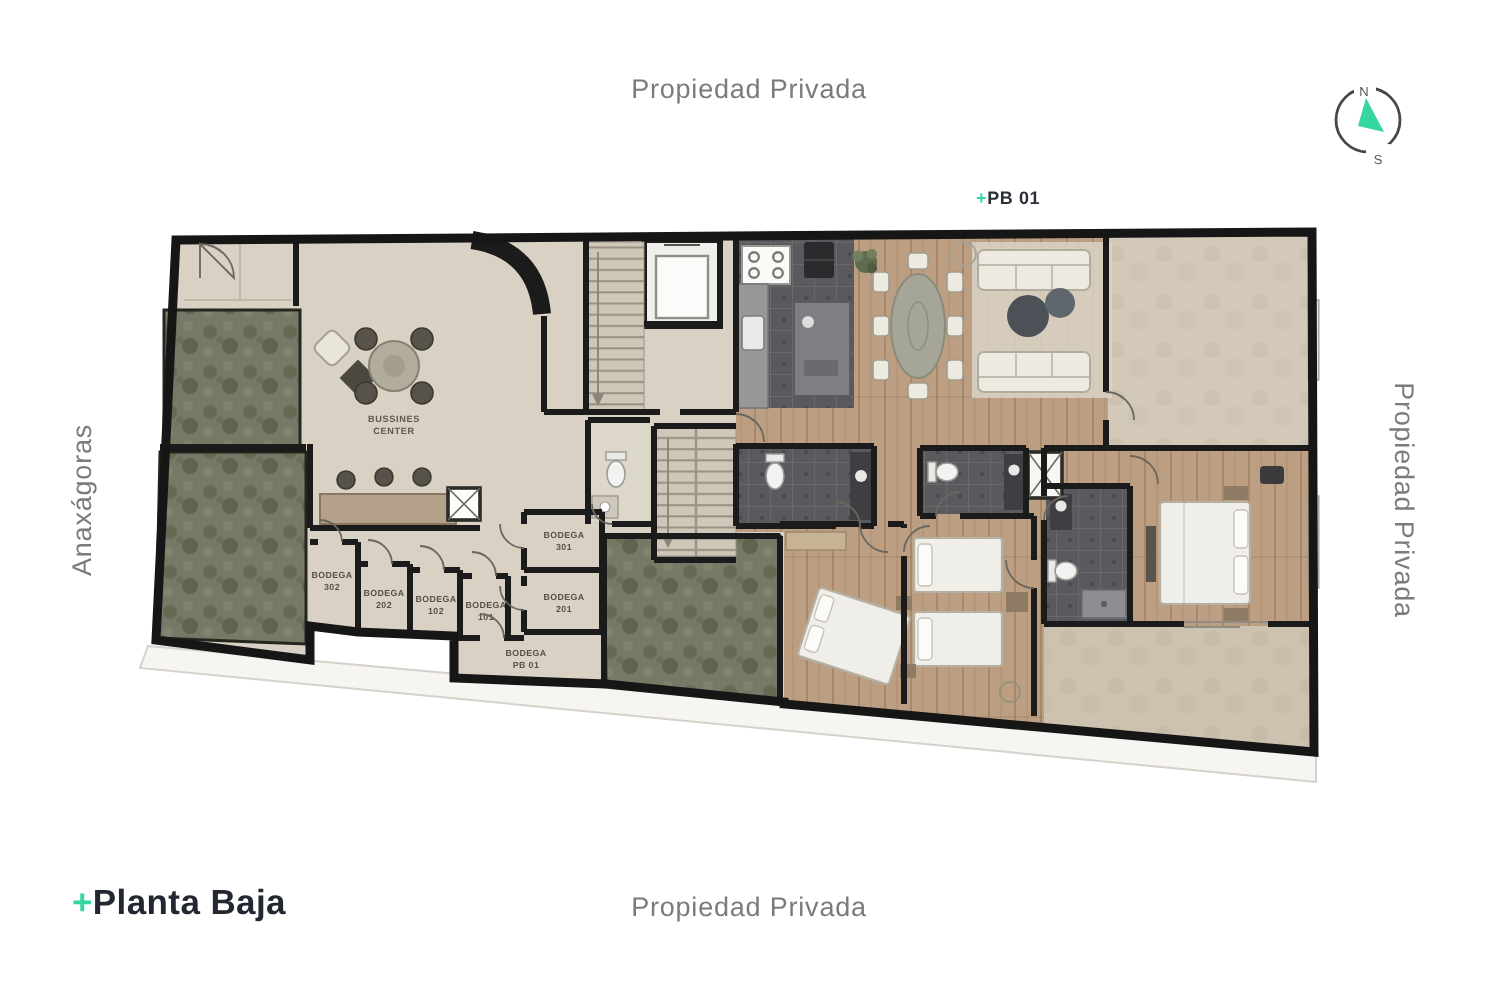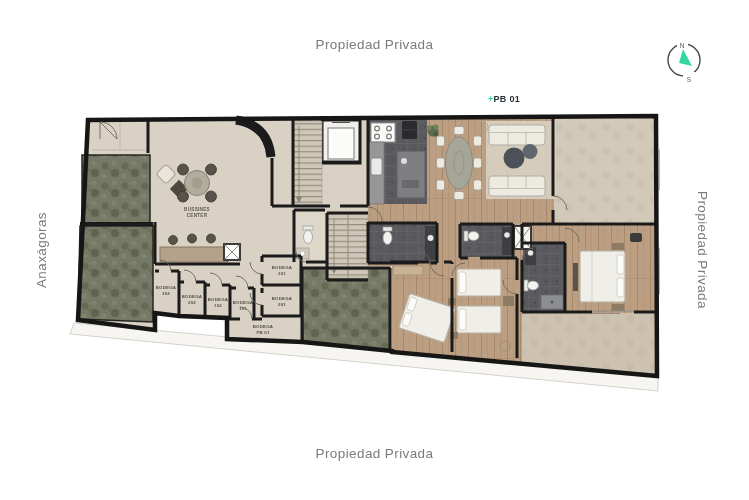--- a/index.html
+++ b/index.html
@@ -336,14 +336,15 @@
     <polygon points="21,13 30,30 17,27" fill="#36d6a3"></polygon>
   </svg>
 
   <div class="lbl lbl-top">Propiedad Privada</div>
   <div class="lbl lbl-bottom">Propiedad Privada</div>
   <div class="lbl lbl-left">Anaxágoras</div>
   <div class="lbl lbl-right">Propiedad Privada</div>
 
   <div class="unit-tag"><span class="plus">+</span><span>PB 01</span></div>
 
+  <div class="title"><span class="plus">+</span><span>Planta Baja</span></div>
 
 </div>
 
 </body></html>

